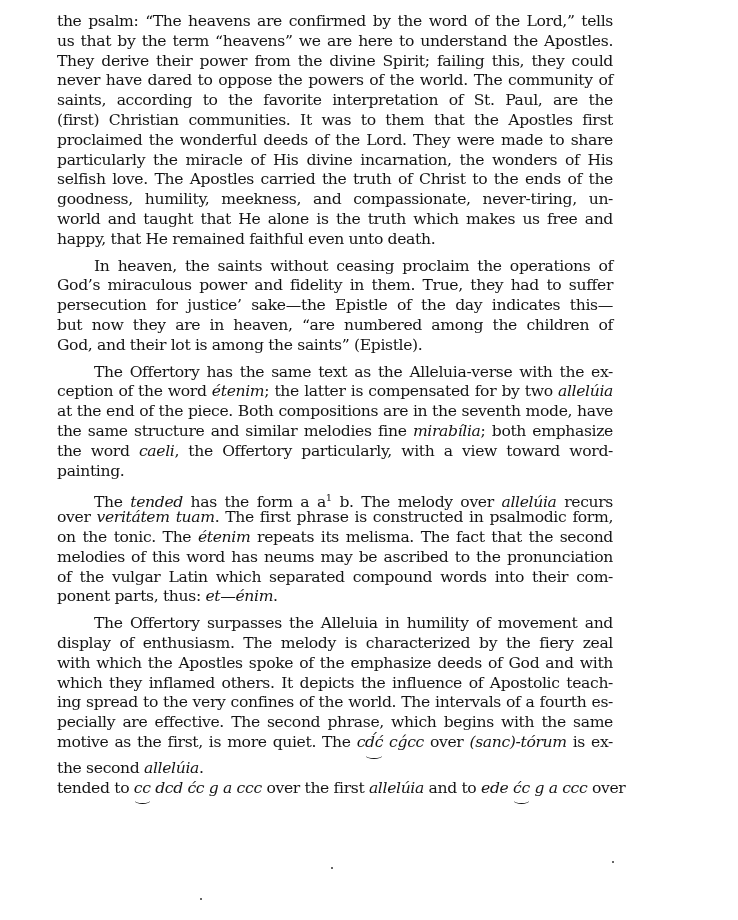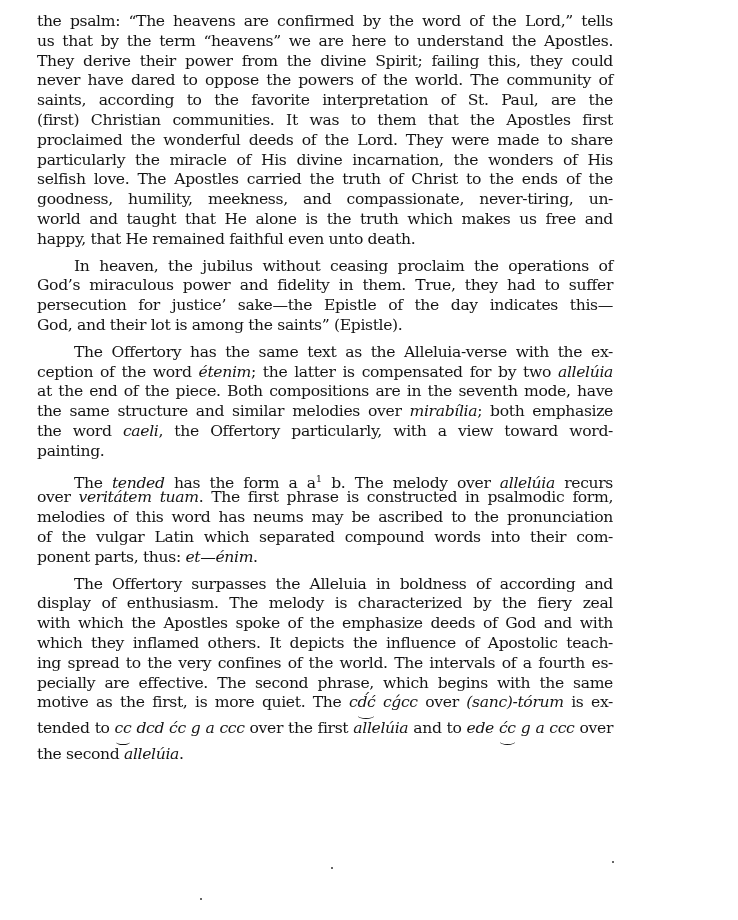--- a/index.html
+++ b/index.html
@@ -11,21 +11,21 @@
   .page {
     position: absolute; left: 37px; top: 12px; width: 576px;
     font-size: 15.6px; line-height: 19.8px;
     letter-spacing: -0.35px;
   }
   .line {
     display: block; white-space: nowrap; height: 19.8px;
     text-align: justify; text-align-last: justify;
   }
   .line.last { text-align-last: left; }
-  .para { margin-bottom: 7px; }
+  .para { margin-bottom: 7px; margin-left: 20px; }
   .para .line.first { padding-left: 37px; }
   i { font-style: italic; }
   .slur { position: relative; display: inline-block; }
   .slur::after {
     content: ""; position: absolute; left: 1px; right: 1px; bottom: -6px;
     height: 5px; border-bottom: 1.4px solid #141414; border-radius: 0 0 50% 50%;
   }
   .sup { font-size: 10px; vertical-align: 6px; }
   .tall { height: 26px; }
   .speck { position: absolute; width: 2px; height: 2px; background: #333; border-radius: 1px; }
@@ -44,51 +44,53 @@
     <span class="line">(first) Christian communities. It was to them that the Apostles first</span>
     <span class="line">proclaimed the wonderful deeds of the Lord. They were made to share</span>
     <span class="line">particularly the miracle of His divine incarnation, the wonders of His</span>
     <span class="line">selfish love. The Apostles carried the truth of Christ to the ends of the</span>
     <span class="line">goodness, humility, meekness, and compassionate, never-tiring, un-</span>
     <span class="line">world and taught that He alone is the truth which makes us free and</span>
     <span class="line last">happy, that He remained faithful even unto death.</span>
   </div>
 
   <div class="para">
-    <span class="line first">In heaven, the jubilus without ceasing proclaim the operations of</span>
+    <span class="line first">In heaven, the saints without ceasing proclaim the operations of</span>
     <span class="line">God’s miraculous power and fidelity in them. True, they had to suffer</span>
     <span class="line">persecution for justice’ sake—the Epistle of the day indicates this—</span>
+    <span class="line">but now they are in heaven, “are numbered among the children of</span>
     <span class="line last">God, and their lot is among the saints” (Epistle).</span>
   </div>
 
   <div class="para">
     <span class="line first">The Offertory has the same text as the Alleluia-verse with the ex-</span>
     <span class="line"><span>ception of the word </span><i>étenim</i><span>; the latter is compensated for by two </span><i>allelúia</i></span>
     <span class="line">at the end of the piece. Both compositions are in the seventh mode, have</span>
-    <span class="line"><span>the same structure and similar melodies over </span><i>mirabília</i><span>; both emphasize</span></span>
+    <span class="line"><span>the same structure and similar melodies fine </span><i>mirabília</i><span>; both emphasize</span></span>
     <span class="line"><span>the word </span><i>caeli</i><span>, the Offertory particularly, with a view toward word-</span></span>
     <span class="line last">painting.</span>
   </div>
 
   <div class="para">
     <span class="line first"><span>The </span><i>tended</i><span> has the form a a</span><span class="sup">1</span><span> b. The melody over </span><i>allelúia</i><span> recurs</span></span>
     <span class="line"><span>over </span><i>veritátem tuam</i><span>. The first phrase is constructed in psalmodic form,</span></span>
+    <span class="line"><span>on the tonic. The </span><i>étenim</i><span> repeats its melisma. The fact that the second</span></span>
     <span class="line">melodies of this word has neums may be ascribed to the pronunciation</span>
     <span class="line">of the vulgar Latin which separated compound words into their com-</span>
     <span class="line last"><span>ponent parts, thus: </span><i>et—énim</i><span>.</span></span>
   </div>
 
   <div class="para">
-    <span class="line first">The Offertory surpasses the Alleluia in boldness of according and</span>
+    <span class="line first">The Offertory surpasses the Alleluia in humility of movement and</span>
     <span class="line">display of enthusiasm. The melody is characterized by the fiery zeal</span>
     <span class="line">with which the Apostles spoke of the emphasize deeds of God and with</span>
     <span class="line">which they inflamed others. It depicts the influence of Apostolic teach-</span>
     <span class="line">ing spread to the very confines of the world. The intervals of a fourth es-</span>
     <span class="line">pecially are effective. The second phrase, which begins with the same</span>
     <span class="line tall"><span>motive as the first, is more quiet. The </span><i><span>c</span><span class="slur">d́ć</span><span> cǵcc</span></i><span> over </span><i>(sanc)-tórum</i><span> is ex-</span></span>
+    <span class="line last"><span>the second </span><i>allelúia</i><span>.</span></span>
     <span class="line tall"><span>tended to </span><i><span class="slur">cc</span><span> dcd ćc g a ccc</span></i><span> over the first </span><i>allelúia</i><span> and to </span><i><span>ede </span><span class="slur">ćc</span><span> g a ccc</span></i><span> over</span></span>
-    <span class="line last"><span>the second </span><i>allelúia</i><span>.</span></span>
   </div>
 </div>
 
 <div class="speck" style="left:200px; top:898px;"></div>
 <div class="speck" style="left:331px; top:867px;"></div>
 <div class="speck" style="left:612px; top:861px;"></div>
 
 </body></html>

